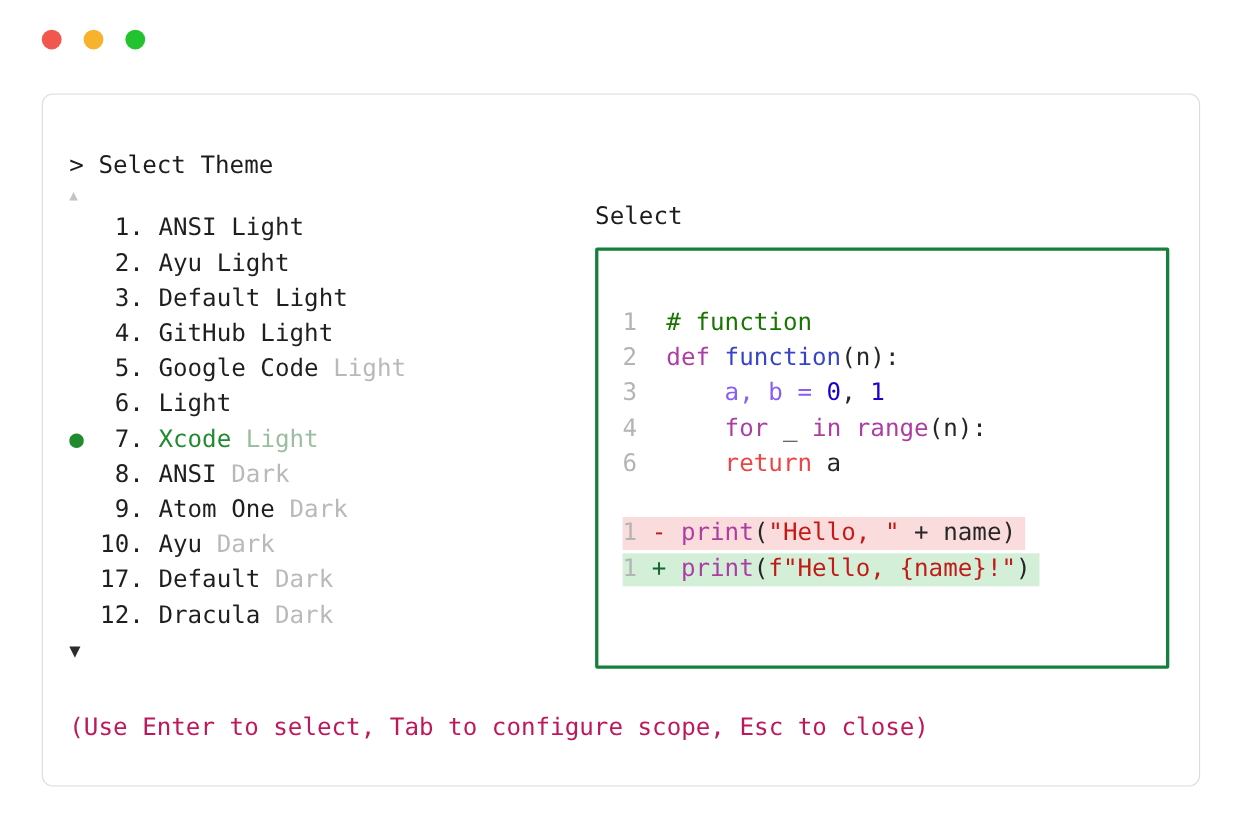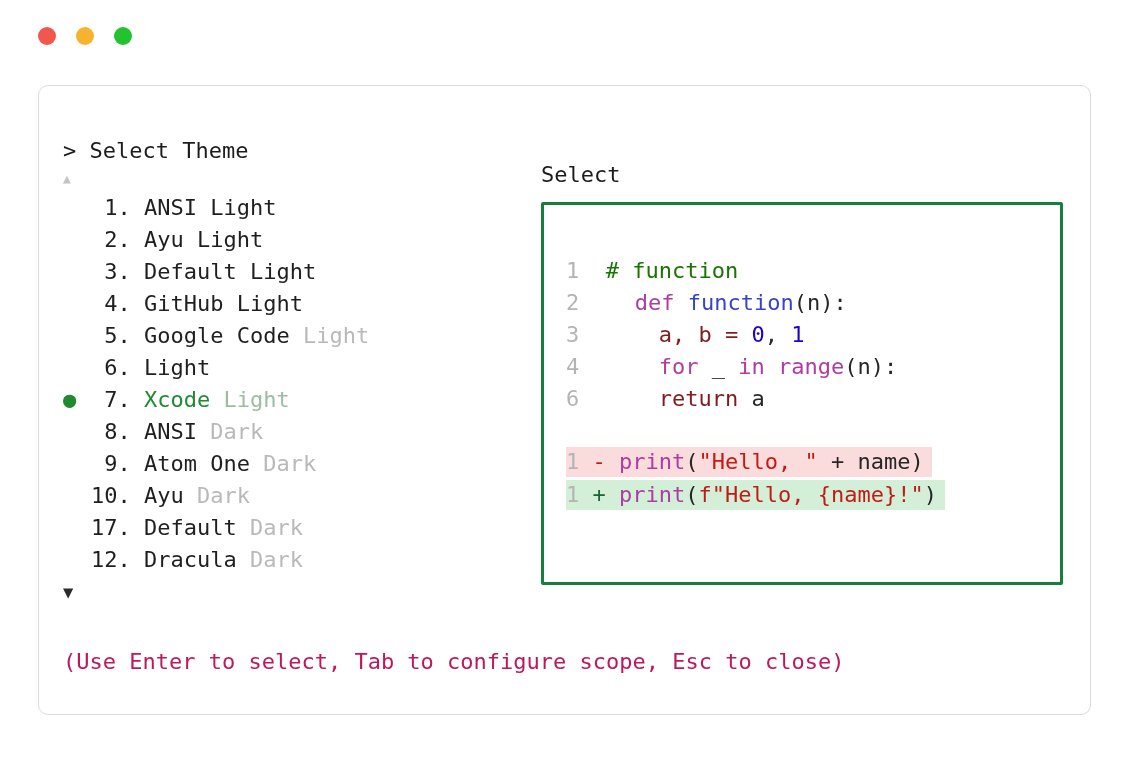--- a/index.html
+++ b/index.html
@@ -9,21 +9,21 @@
     font-family:"DejaVu Sans Mono","Liberation Mono",monospace;
     color:#1f1f1f;
   }
   .traffic-lights { position:absolute; top:27px; left:38px; display:flex; gap:20px; }
   .light { width:18px; height:18px; border-radius:50%; display:inline-block; }
   .panel {
     position:absolute; left:38px; top:85px; width:1053px; height:630px;
     border:1px solid #dcdcdc; border-radius:10px; background:#fff;
     padding:50px 24px 24px 24px;
   }
-  .columns { display:flex; align-items:center; }
+  .columns { display:flex; align-items:flex-end; }
   .left-col { width:478px; flex-shrink:0; }
   .right-col { flex:1; }
   .section-title { font-size:22px; line-height:30px; color:#1c1c1c; white-space:pre; }
   .scroll-up { color:#c4c4c4; font-size:13px; height:26px; line-height:26px; cursor:pointer; }
   .scroll-down { color:#2b2b2b; font-size:17px; height:32px; line-height:32px; cursor:pointer; }
   .theme-list { list-style:none; }
   .theme-item { font-size:22px; line-height:32px; white-space:pre; display:flex; cursor:pointer; }
   .bullet { width:28px; flex-shrink:0; }
   .dim { color:#b9b9b9; }
   .hint { margin-top:38px; color:#be185d; font-size:22px; line-height:32px; white-space:pre; }
@@ -68,24 +68,24 @@
           <li class="theme-item"><span class="bullet" style="color: rgb(31, 138, 46);"></span><span class="num">17. </span><span class="name">Default </span><span class="variant dim">Dark</span></li>
           <li class="theme-item"><span class="bullet" style="color: rgb(31, 138, 46);"></span><span class="num">12. </span><span class="name">Dracula </span><span class="variant dim">Dark</span></li>
         </ul>
       <div class="scroll-down">▼</div>
     </div>
     <div class="right-col">
       <div class="section-title">Select</div>
       <div class="preview-box">
         <div id="code-lines">
             <div class="code-line"><span class="line-num" style="color: rgb(180, 180, 180);">1  </span><span class="token" style="color: rgb(23, 117, 0);"># function</span></div>
-            <div class="code-line"><span class="line-num" style="color: rgb(180, 180, 180);">2  </span><span class="token" style="color: rgb(173, 61, 164); margin-left: 29px;">def </span><span class="token" style="color: rgb(55, 67, 201);">function</span><span class="token" style="color: rgb(38, 38, 38);">(n):</span></div>
-            <div class="code-line"><span class="line-num" style="color: rgb(180, 180, 180);">3  </span><span class="token" style="color: #7f1d1d;">    a, b = </span><span class="token" style="color: rgb(28, 1, 206);">0</span><span class="token" style="color: rgb(38, 38, 38);">, </span><span class="token" style="color: rgb(28, 1, 206);">1</span></div>
+            <div class="code-line"><span class="line-num" style="color: rgb(180, 180, 180);">2  </span><span class="token" style="color: rgb(173, 61, 164);">def </span><span class="token" style="color: rgb(55, 67, 201);">function</span><span class="token" style="color: rgb(38, 38, 38);">(n):</span></div>
+            <div class="code-line"><span class="line-num" style="color: rgb(180, 180, 180);">3  </span><span class="token" style="color: #8b5cf6;">    a, b = </span><span class="token" style="color: rgb(28, 1, 206);">0</span><span class="token" style="color: rgb(38, 38, 38);">, </span><span class="token" style="color: rgb(28, 1, 206);">1</span></div>
             <div class="code-line"><span class="line-num" style="color: rgb(180, 180, 180);">4  </span><span class="token" style="color: rgb(38, 38, 38);">    </span><span class="token" style="color: rgb(173, 61, 164);">for</span><span class="token" style="color: rgb(38, 38, 38);"> _ </span><span class="token" style="color: rgb(173, 61, 164);">in</span><span class="token" style="color: rgb(38, 38, 38);"> </span><span class="token" style="color: rgb(173, 61, 164);">range</span><span class="token" style="color: rgb(38, 38, 38);">(n):</span></div>
-            <div class="code-line"><span class="line-num" style="color: rgb(180, 180, 180);">6  </span><span class="token" style="color: rgb(38, 38, 38);">    </span><span class="token" style="color: #7f1d1d;">return</span><span class="token" style="color: rgb(38, 38, 38);"> a</span></div>
+            <div class="code-line"><span class="line-num" style="color: rgb(180, 180, 180);">6  </span><span class="token" style="color: rgb(38, 38, 38);">    </span><span class="token" style="color: #ef4444;">return</span><span class="token" style="color: rgb(38, 38, 38);"> a</span></div>
           </div>
         <div class="diff-block" id="diff-lines">
             <div class="diff-line" style="background: rgb(251, 220, 220);"><span class="line-num" style="color: rgb(180, 180, 180);">1 </span><span class="sign" style="color: rgb(185, 28, 28);">- </span><span class="token" style="color: rgb(173, 61, 164);">print</span><span class="token" style="color: rgb(38, 38, 38);">(</span><span class="token" style="color: rgb(196, 26, 22);">"Hello, "</span><span class="token" style="color: rgb(38, 38, 38);"> + name)</span></div>
             <div class="diff-line" style="background: rgb(211, 239, 216);"><span class="line-num" style="color: rgb(180, 180, 180);">1 </span><span class="sign" style="color: rgb(22, 101, 52);">+ </span><span class="token" style="color: rgb(173, 61, 164);">print</span><span class="token" style="color: rgb(38, 38, 38);">(</span><span class="token" style="color: rgb(196, 26, 22);">f"Hello, {name}!"</span><span class="token" style="color: rgb(38, 38, 38);">)</span></div>
           </div>
       </div>
     </div>
   </div>
   <div class="hint">(Use Enter to select, Tab to configure scope, Esc to close)</div>
 </div>

